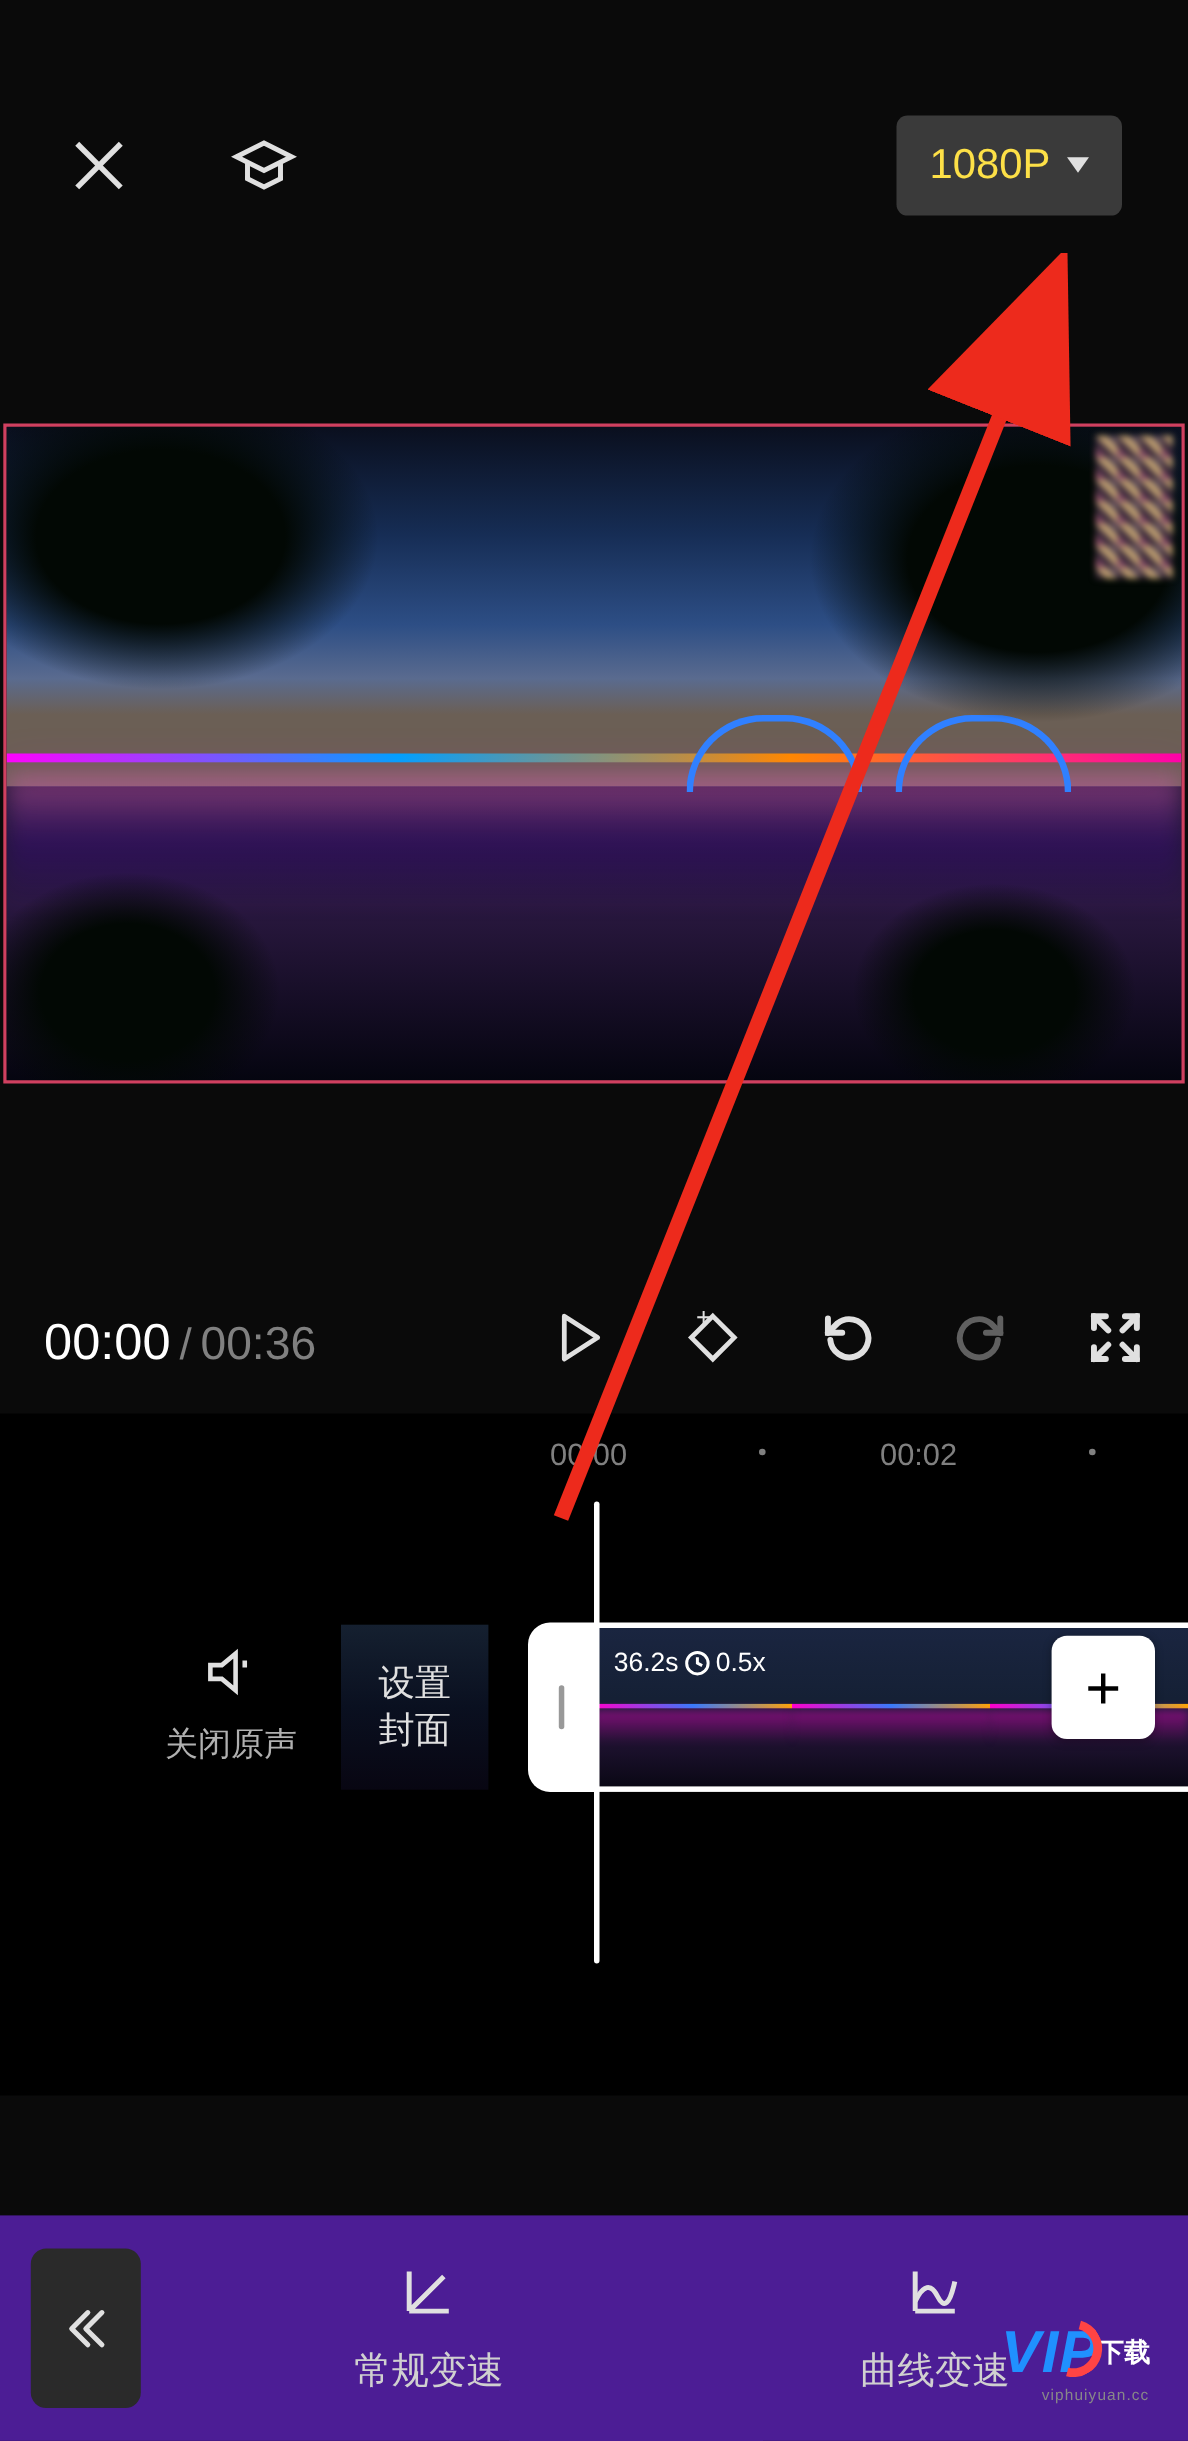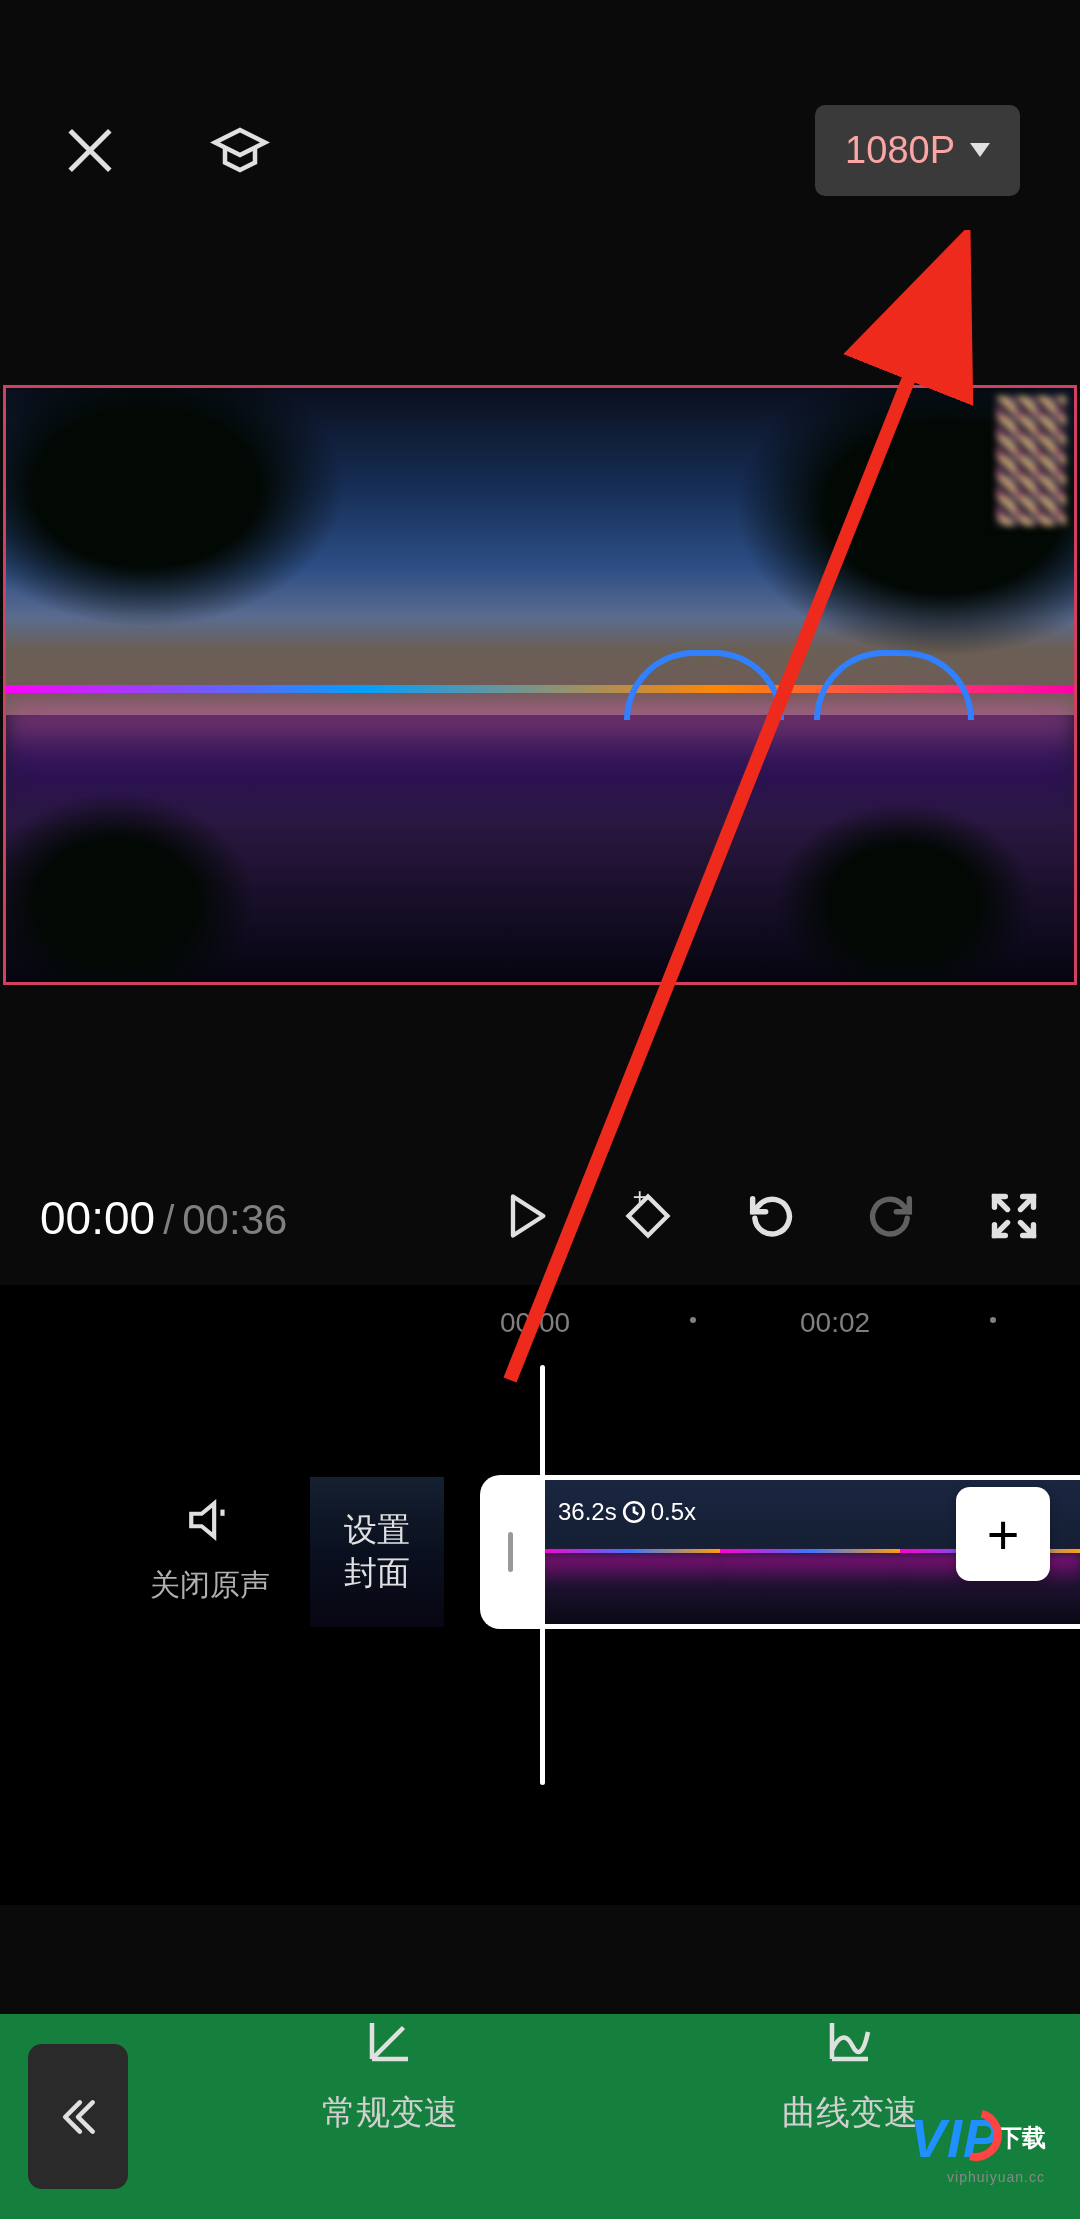--- a/index.html
+++ b/index.html
@@ -57,21 +57,21 @@
       gap: 35px;
     }
     .resolution-btn {
       background: #3a3a3a;
       border-radius: 10px;
       padding: 24px 30px;
       display: flex;
       align-items: center;
       gap: 15px;
       font-size: 38px;
-      color: #fca5a5;
+      color: #fde047;
     }
     .dropdown-tri {
       width: 0;
       height: 0;
       border-left: 10px solid transparent;
       border-right: 10px solid transparent;
       border-top: 14px solid #e0e0e0;
     }
     .export-btn {
       background: #fe2c55;
@@ -335,22 +335,23 @@
       font-size: 56px;
       color: #000;
       font-weight: 300;
     }
     .bottom-bar {
       position: absolute;
       bottom: 0;
       left: 0;
       right: 0;
       height: 205px;
-      background: #15803d;
-      display: flex;
+      background: #4c1d95;
+      display: flex;
+      align-items: center;
     }
     .back-btn {
       position: absolute;
       left: 28px;
       top: 30px;
       width: 100px;
       height: 145px;
       background: #2a2a2a;
       border-radius: 14px;
       display: flex;

